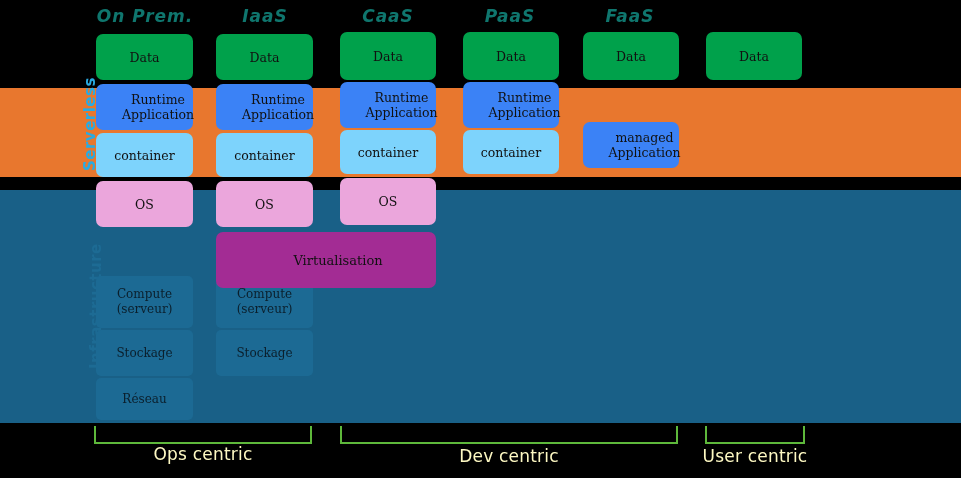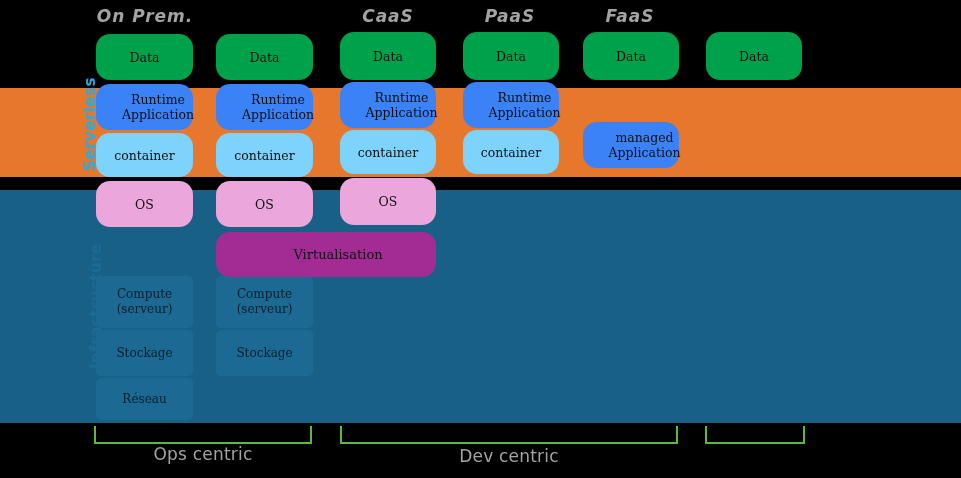--- a/index.html
+++ b/index.html
@@ -64,32 +64,32 @@
     transform: rotate(-90deg);
   }
 
   
   .col-head {
     position: absolute;
     top: 4px;
     height: 24px;
     line-height: 24px;
     text-align: center;
-    color: #a3a3a3;
+    color: #0f766e;
     font-size: 17px;
     font-weight: 700;
     font-style: italic;
     letter-spacing: 1px;
     font-family: "DejaVu Sans", sans-serif;
   }
 
   
   .box {
     position: absolute;
-    border-radius: 14px;
+    border-radius: 7px;
     display: flex;
     align-items: center;
     justify-content: center;
     text-align: center;
     font-family: "DejaVu Serif", serif;
     font-size: 12.5px;
     line-height: 15px;
     color: #111111;
     box-sizing: border-box;
     padding: 2px 4px;
@@ -113,39 +113,40 @@
     position: absolute;
     height: 18px;
     border: 2px solid #5EB83B;
     border-top: none;
     box-sizing: border-box;
     background: transparent;
   }
   .bracket-label {
     position: absolute;
     text-align: center;
-    color: #a3a3a3;
+    color: #fef9c3;
     font-size: 17px;
     font-family: "DejaVu Sans", sans-serif;
     letter-spacing: 0.2px;
     white-space: nowrap;
   }
 </style>
 </head>
 <body>
 
 <div id="stage">
 
   <div class="band band-serverless"></div>
   <div class="band band-infra"></div>
 
   <div class="band-label label-serverless">Serverless</div>
   <div class="band-label label-infra">Infrastructure</div>
 
   <div class="col-head" style="left:90px;width:110px;">On Prem.</div>
+  <div class="col-head" style="left:210px;width:110px;">IaaS</div>
   <div class="col-head" style="left:333px;width:110px;">CaaS</div>
   <div class="col-head" style="left:455px;width:110px;">PaaS</div>
   <div class="col-head" style="left:575px;width:110px;">FaaS</div>
   <div class="col-head" style="left:698px;width:110px;margin-top:36px;">SaaS</div>
 
   <div class="box box-infra" style="left:96px;top:276px;width:97px;height:52px;">Compute<br>(serveur)</div>
   <div class="box box-infra" style="left:96px;top:330px;width:97px;height:46px;">Stockage</div>
   <div class="box box-infra" style="left:96px;top:378px;width:97px;height:42px;">Réseau</div>
 
   <div class="box box-infra" style="left:216px;top:276px;width:97px;height:52px;">Compute<br>(serveur)</div>
@@ -153,21 +154,21 @@
 
   <div class="box box-data" style="left:96px;top:34px;width:97px;height:46px;">Data</div>
   <div class="box box-app" style="left:96px;top:84px;width:97px;height:46px;">Runtime<br>Application</div>
   <div class="box box-container" style="left:96px;top:133px;width:97px;height:44px;">container</div>
   <div class="box box-os" style="left:96px;top:181px;width:97px;height:46px;">OS</div>
 
   <div class="box box-data" style="left:216px;top:34px;width:97px;height:46px;">Data</div>
   <div class="box box-app" style="left:216px;top:84px;width:97px;height:46px;">Runtime<br>Application</div>
   <div class="box box-container" style="left:216px;top:133px;width:97px;height:44px;">container</div>
   <div class="box box-os" style="left:216px;top:181px;width:97px;height:46px;">OS</div>
-  <div class="box box-virt" style="left:216px;top:232px;width:220px;height:45px;padding-left:28px;">Virtualisation</div>
+  <div class="box box-virt" style="left:216px;top:232px;width:220px;height:56px;padding-left:28px;">Virtualisation</div>
 
   <div class="box box-data" style="left:340px;top:32px;width:96px;height:48px;">Data</div>
   <div class="box box-app" style="left:340px;top:82px;width:96px;height:46px;">Runtime<br>Application</div>
   <div class="box box-container" style="left:340px;top:130px;width:96px;height:44px;">container</div>
   <div class="box box-os" style="left:340px;top:178px;width:96px;height:47px;">OS</div>
 
   <div class="box box-data" style="left:463px;top:32px;width:96px;height:48px;">Data</div>
   <div class="box box-app" style="left:463px;top:82px;width:96px;height:46px;">Runtime<br>Application</div>
   <div class="box box-container" style="left:463px;top:130px;width:96px;height:44px;">container</div>
 
@@ -176,14 +177,15 @@
 
   <div class="box box-data" style="left:706px;top:32px;width:96px;height:48px;">Data</div>
 
   <div class="bracket" style="left:94px;top:426px;width:218px;"></div>
   <div class="bracket-label" style="left:94px;top:444px;width:218px;">Ops centric</div>
 
   <div class="bracket" style="left:340px;top:426px;width:338px;"></div>
   <div class="bracket-label" style="left:340px;top:446px;width:338px;">Dev centric</div>
 
   <div class="bracket" style="left:705px;top:426px;width:100px;"></div>
+  <div class="bracket-label" style="left:690px;top:446px;width:130px;">User centric</div>
 
 </div>
 
 </body></html>

